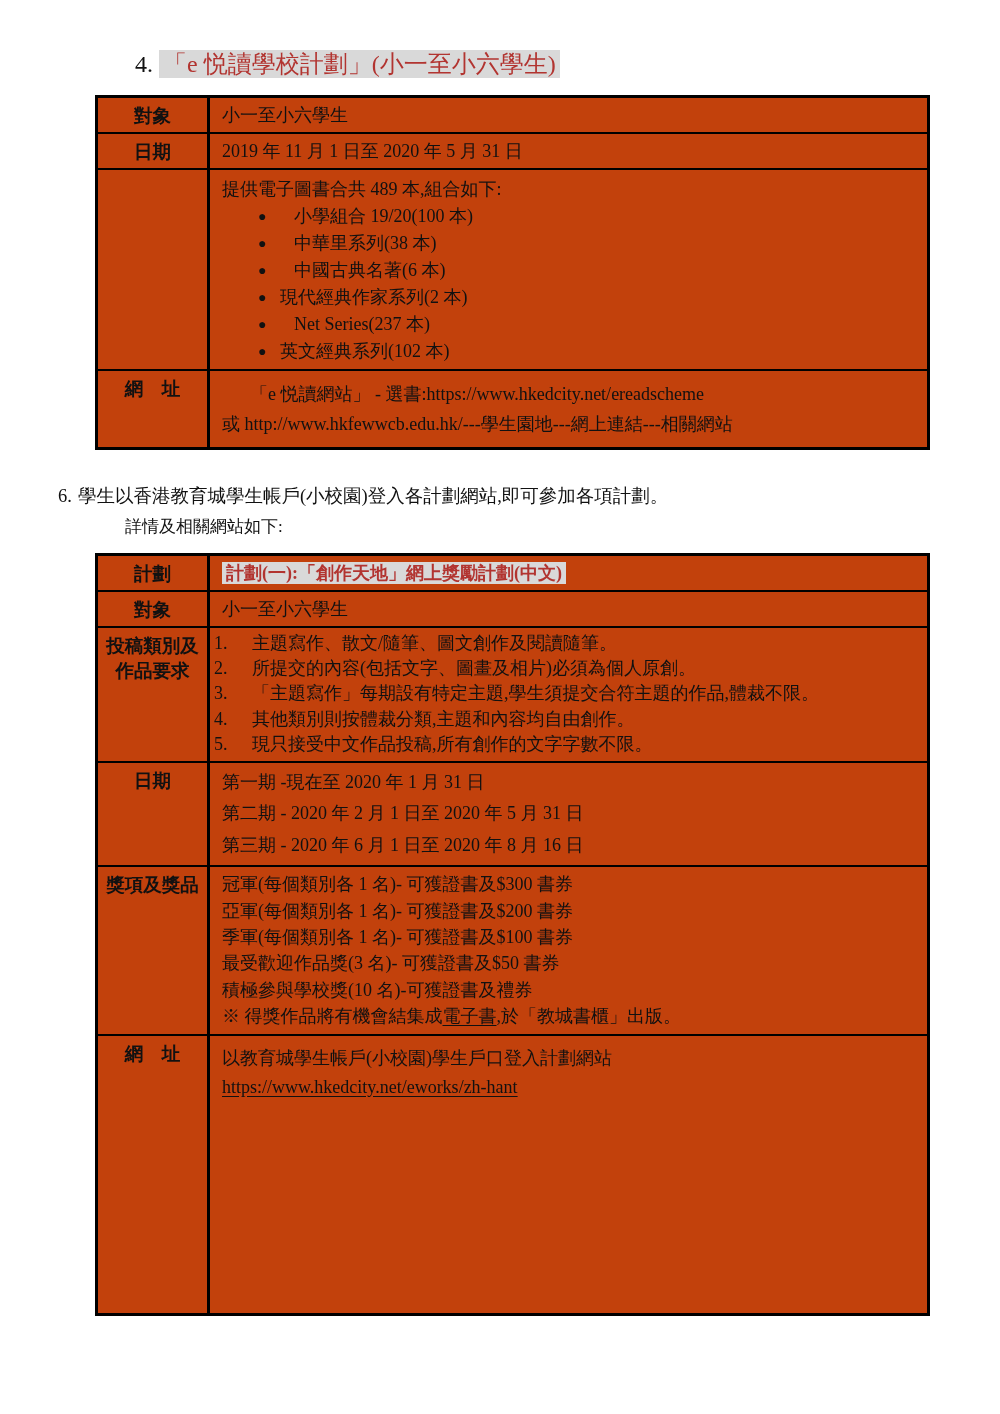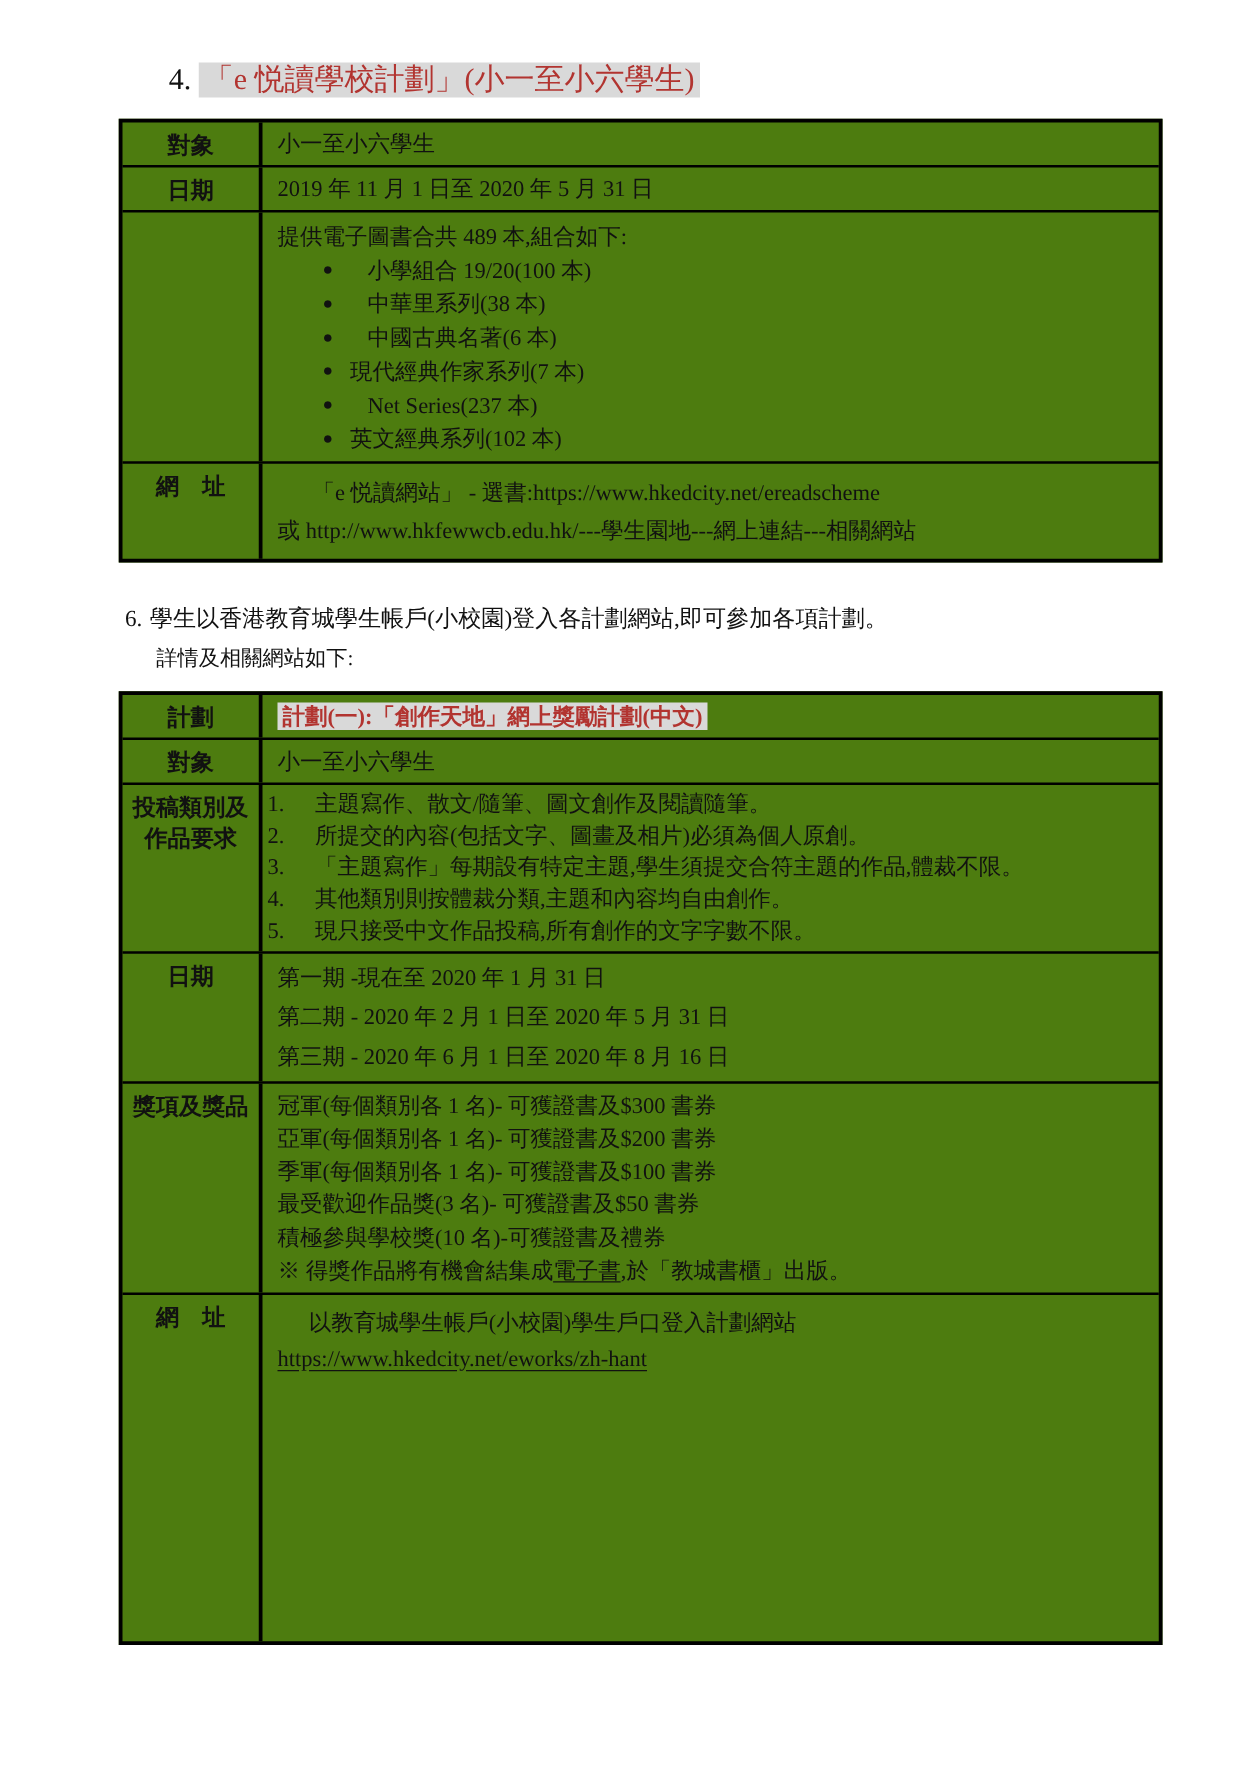--- a/index.html
+++ b/index.html
@@ -7,27 +7,27 @@
   body {
     width:1000px; height:1414px;
     font-family:"Liberation Serif","DejaVu Serif",serif;
     color:#111; position:relative; overflow:hidden;
   }
   .page { width:1000px; height:1414px; position:relative; }
 
   .heading { font-size:24px; line-height:28px; white-space:nowrap; }
   .h4 { margin:50px 0 0 135px; }
   .h5 { margin:36px 0 0 135px; }
-  .h6 { margin:32px 0 0 100px; font-size:18.5px; }
+  .h6 { margin:32px 0 0 58px; font-size:18.5px; }
   .h6-line2 { margin:4px 0 0 125px; font-size:17px; line-height:26px; }
   .num-prefix { margin-right:6px; }
   .hl { background:#d9d9d9; padding:1px 4px; }
   .red { color:#b23430; }
 
-  .doc-table { width:835px; margin-left:95px; border:3px solid #000; background:#4d7c0f; }
+  .doc-table { width:835px; margin-left:95px; border:3px solid #000; background:#c2410c; }
   .t1 { margin-top:17px; }
   .t2 { margin-top:13px; }
   .trow { display:flex; }
   .trow + .trow { border-top:2px solid #000; }
   .lbl-cell {
     width:112px; flex:0 0 112px; border-right:3px solid #000;
     font-weight:bold; font-size:18.5px; text-align:center;
     display:flex; flex-direction:column; justify-content:center; align-items:center;
     padding:3px 1px;
   }
@@ -47,21 +47,21 @@
   .ind2 { padding-left:16px; }
 
   .numlist-cell { padding-left:4px; padding-top:3px; }
   .num-line { display:flex; line-height:25.2px; }
   .num-col { width:38px; flex:0 0 38px; }
 
   .date2-cell .dline { line-height:31.4px; }
   .prize-cell .pline { line-height:26.4px; }
   .u { text-decoration:underline; text-underline-offset:3px; }
   .url2-cell { min-height:277px; padding-top:8px; }
-  .url2-cell .l1 { line-height:28px;margin-left:25px; }
+  .url2-cell .l1 { line-height:28px; }
   .link { text-decoration:underline; text-underline-offset:3px; color:#111; display:inline-block; margin-top:2px; }
 </style>
 </head>
 <body>
 
 <div class="page">
 
   <div class="heading h4">
     <span class="num-prefix">4.</span><span class="hl red">「e 悦讀學校計劃」(小一至小六學生)</span>
   </div>
@@ -86,21 +86,21 @@
         <div class="bullet-line">
           <span class="bullet-glyph">●</span>
           <span class="bullet-sp">中華里系列(38 本)</span>
         </div>
         <div class="bullet-line">
           <span class="bullet-glyph">●</span>
           <span class="bullet-sp">中國古典名著(6 本)</span>
         </div>
         <div class="bullet-line">
           <span class="bullet-glyph">●</span>
-          <span>現代經典作家系列(7 本)</span>
+          <span>現代經典作家系列(2 本)</span>
         </div>
         <div class="bullet-line">
           <span class="bullet-glyph">●</span>
           <span class="bullet-sp">Net Series(237 本)</span>
         </div>
         <div class="bullet-line">
           <span class="bullet-glyph">●</span>
           <span>英文經典系列(102 本)</span>
         </div>
       </div>

